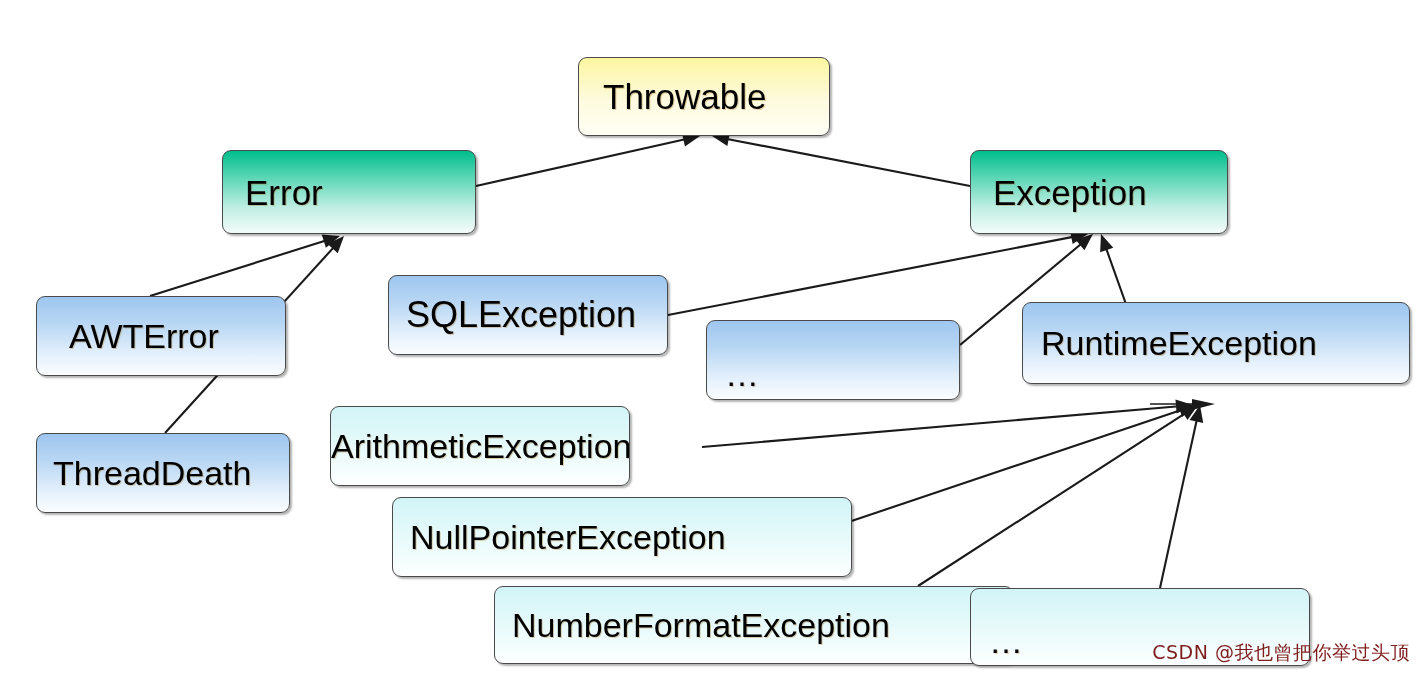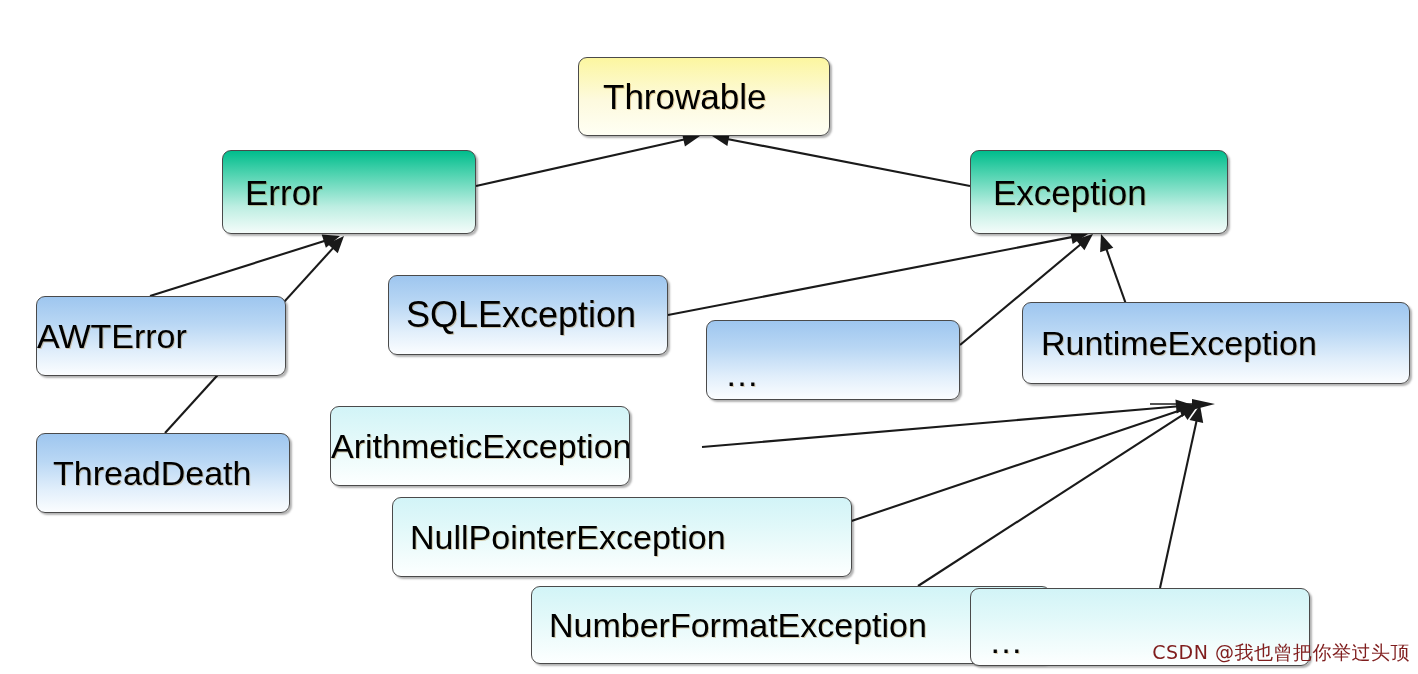--- a/index.html
+++ b/index.html
@@ -126,42 +126,42 @@
   <div id="nodes">
       <div class="node pal-yellow" style="left: 578px; top: 57px; width: 252px; height: 79px; padding-left: 24px;">
         <span class="label" style="font-size: 35px;">Throwable</span>
       </div>
       <div class="node pal-green" style="left: 222px; top: 150px; width: 254px; height: 84px; padding-left: 22px;">
         <span class="label" style="font-size: 35px;">Error</span>
       </div>
       <div class="node pal-green" style="left: 970px; top: 150px; width: 258px; height: 84px; padding-left: 22px;">
         <span class="label" style="font-size: 35px;">Exception</span>
       </div>
-      <div class="node pal-blue" style="left: 36px; top: 296px; width: 250px; height: 80px; padding-left: 0;">
+      <div class="node pal-blue" style="left: 36px; top: 296px; width: 250px; height: 80px; padding-left: 32px;">
         <span class="label" style="font-size: 34px;">AWTError</span>
       </div>
       <div class="node pal-blue" style="left: 36px; top: 433px; width: 254px; height: 80px; padding-left: 16px; align-items: center;">
         <span class="label" style="font-size: 34px;">ThreadDeath</span>
       </div>
       <div class="node pal-blue" style="left: 388px; top: 275px; width: 280px; height: 80px; padding-left: 17px;">
         <span class="label" style="font-size: 36px;">SQLException</span>
       </div>
       <div class="node pal-blue" style="left: 706px; top: 320px; width: 254px; height: 80px; padding-left: 18px;">
         <span class="label" style="font-size: 34px; letter-spacing: 2px; position: relative; top: 14px;">…</span>
       </div>
       <div class="node pal-blue" style="left: 1022px; top: 302px; width: 388px; height: 82px; padding-left: 18px;">
         <span class="label" style="font-size: 34px;">RuntimeException</span>
       </div>
       <div class="node pal-cyan" style="left: 330px; top: 406px; width: 300px; height: 80px; ">
         <span class="label" style="font-size: 34px;">ArithmeticException</span>
       </div>
       <div class="node pal-cyan" style="left: 392px; top: 497px; width: 460px; height: 80px; padding-left: 17px;">
         <span class="label" style="font-size: 34px;">NullPointerException</span>
       </div>
-      <div class="node pal-cyan" style="left: 494px; top: 586px; width: 520px; height: 78px; padding-left: 17px; margin-left: 37px;">
+      <div class="node pal-cyan" style="left: 494px; top: 586px; width: 520px; height: 78px; padding-left: 17px;">
         <span class="label" style="font-size: 34px;">NumberFormatException</span>
       </div>
       <div class="node pal-cyan" style="left: 970px; top: 588px; width: 340px; height: 78px; padding-left: 18px;">
         <span class="label" style="font-size: 34px; letter-spacing: 2px; position: relative; top: 14px;">…</span>
       </div>
     </div>
 
   <div id="watermark">CSDN @我也曾把你举过头顶</div>
 
 </div>

